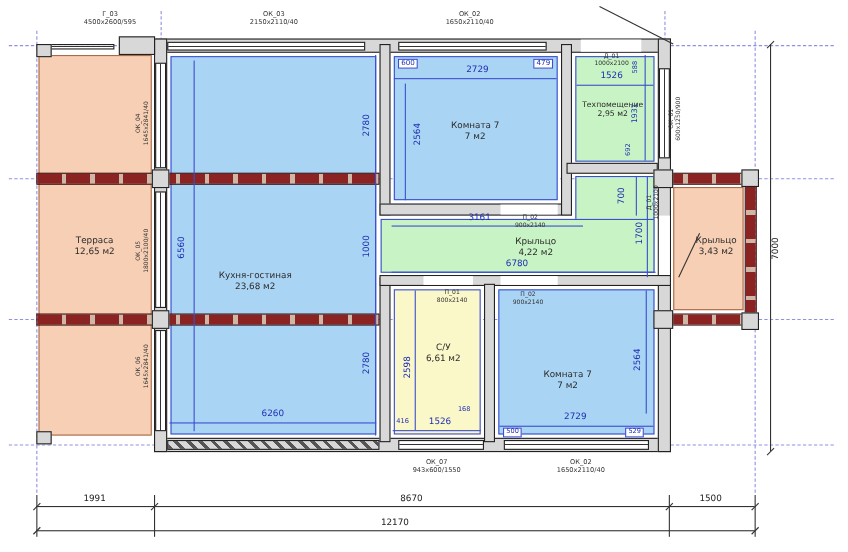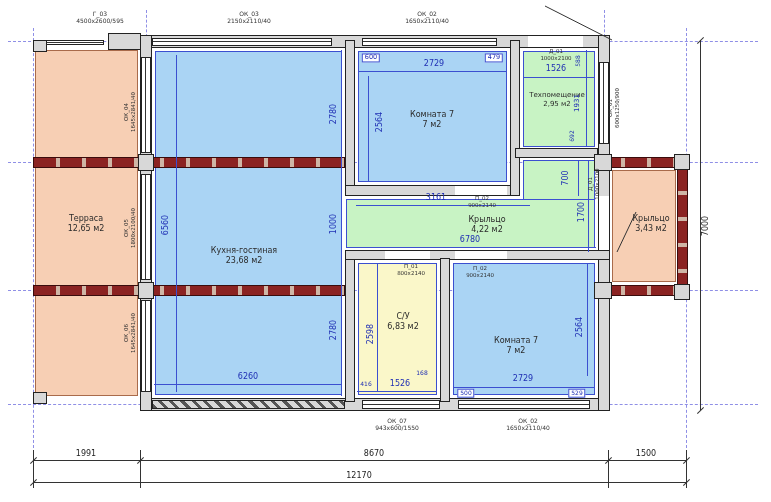--- a/index.html
+++ b/index.html
@@ -132,39 +132,39 @@
   <div class="tick" style="left:682px;top:460px"></div>
   <div class="tick" style="left:29px;top:482px"></div>
   <div class="tick" style="left:682px;top:482px"></div>
   <div class="tick" style="left:696px;top:40px"></div>
   <div class="tick" style="left:696px;top:410px"></div>
 
   <div class="rml" style="left:86px;top:224px">
     <div>Терраса</div>
     <div>12,65 м2</div>
   </div>
-  <div class="rml" style="left:244px;top:256px">
+  <div class="rml" style="left:232px;top:256px">
     <div>Кухня-гостиная</div>
     <div>23,68 м2</div>
   </div>
   <div class="rml" style="left:432px;top:120px">
     <div>Комната 7</div>
     <div>7 м2</div>
   </div>
   <div class="rml" style="left:557px;top:100px;font-size:7px">
     <div>Техпомещение</div>
     <div>2,95 м2</div>
   </div>
   <div class="rml" style="left:487px;top:225px">
     <div>Крыльцо</div>
     <div>4,22 м2</div>
   </div>
   <div class="rml" style="left:403px;top:322px">
     <div>С/У</div>
-    <div>6,83 м2</div>
+    <div>6,61 м2</div>
   </div>
   <div class="rml" style="left:516px;top:346px">
     <div>Комната 7</div>
     <div>7 м2</div>
   </div>
   <div class="rml" style="left:651px;top:224px">
     <div>Крыльцо</div>
     <div>3,43 м2</div>
   </div>
 

